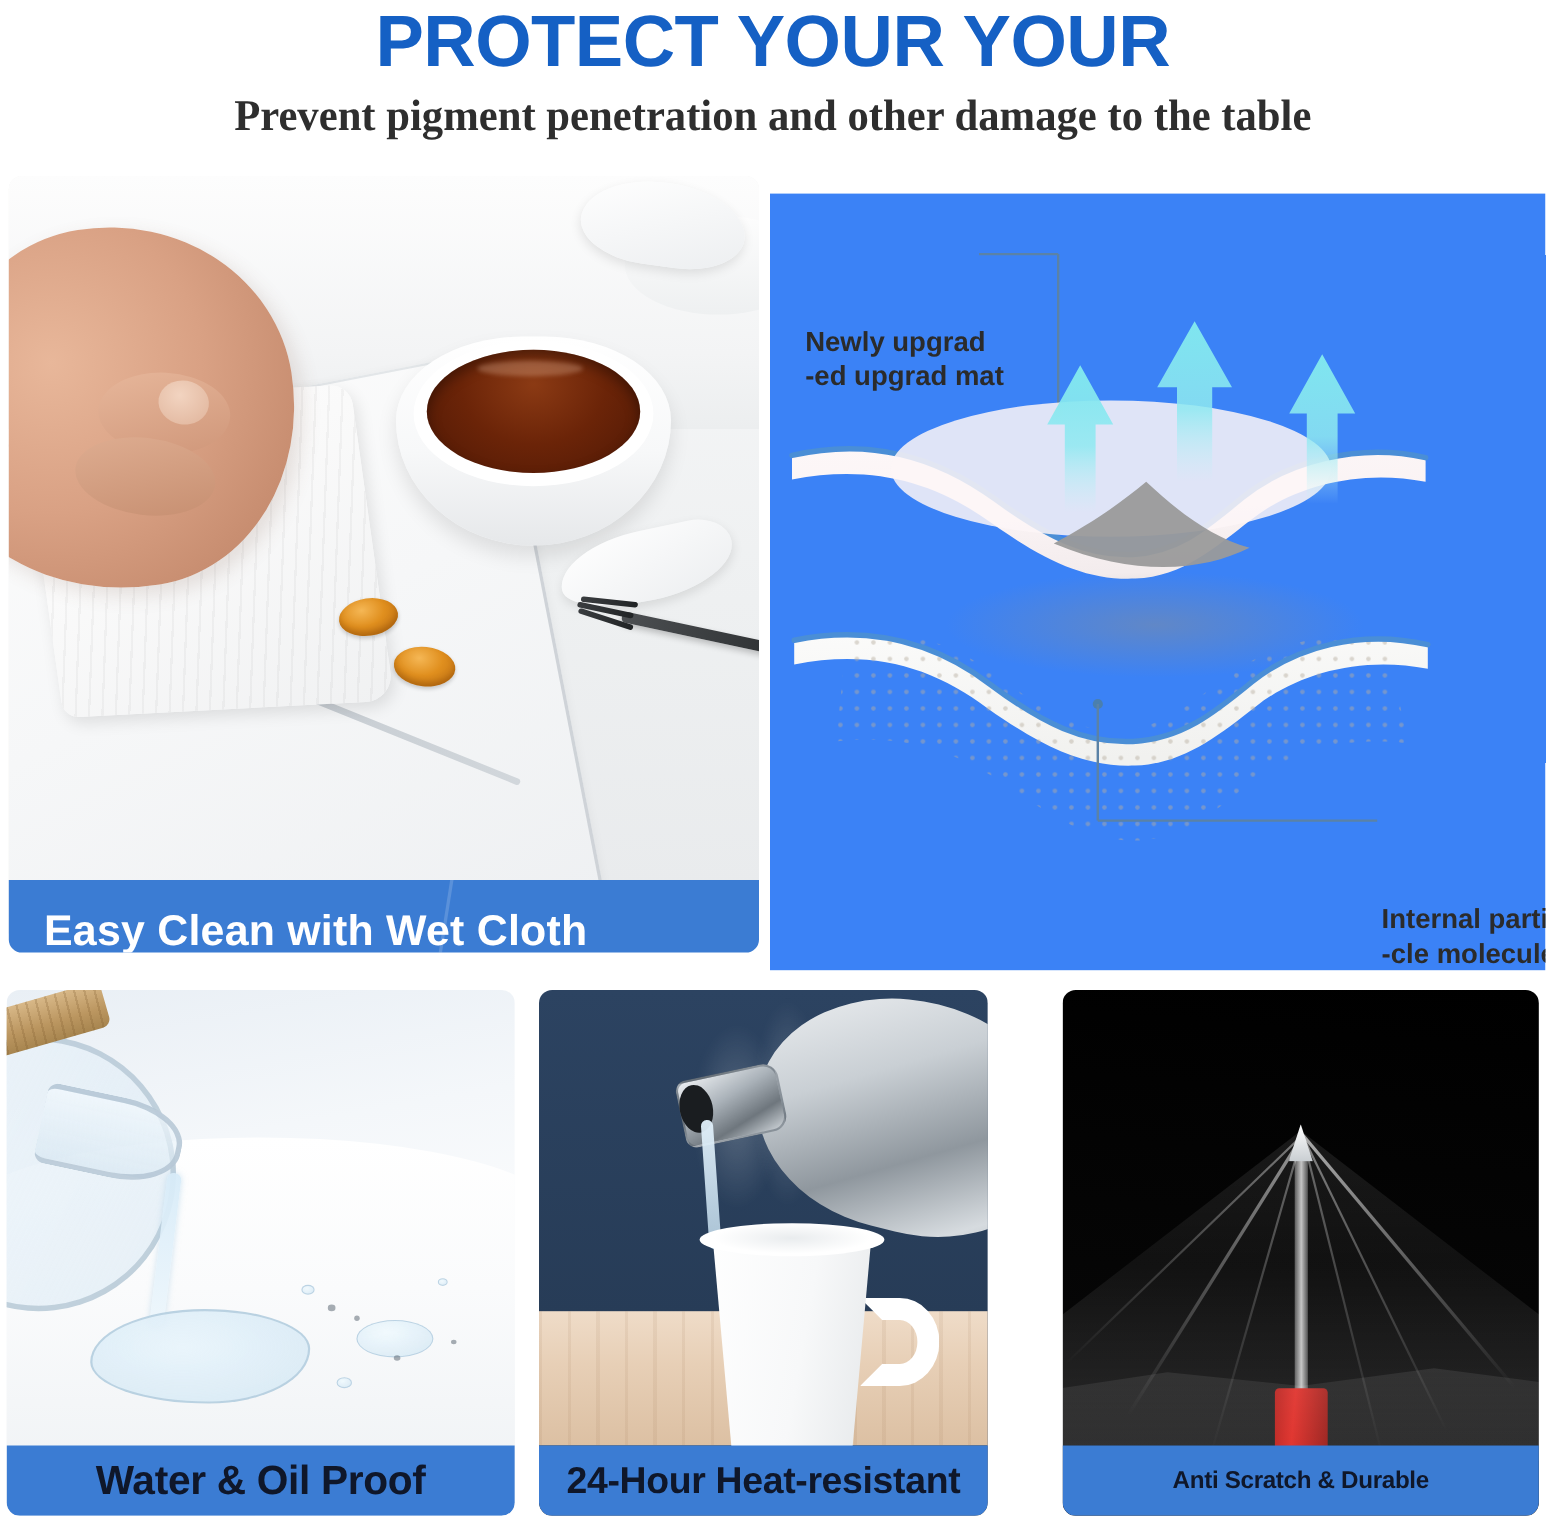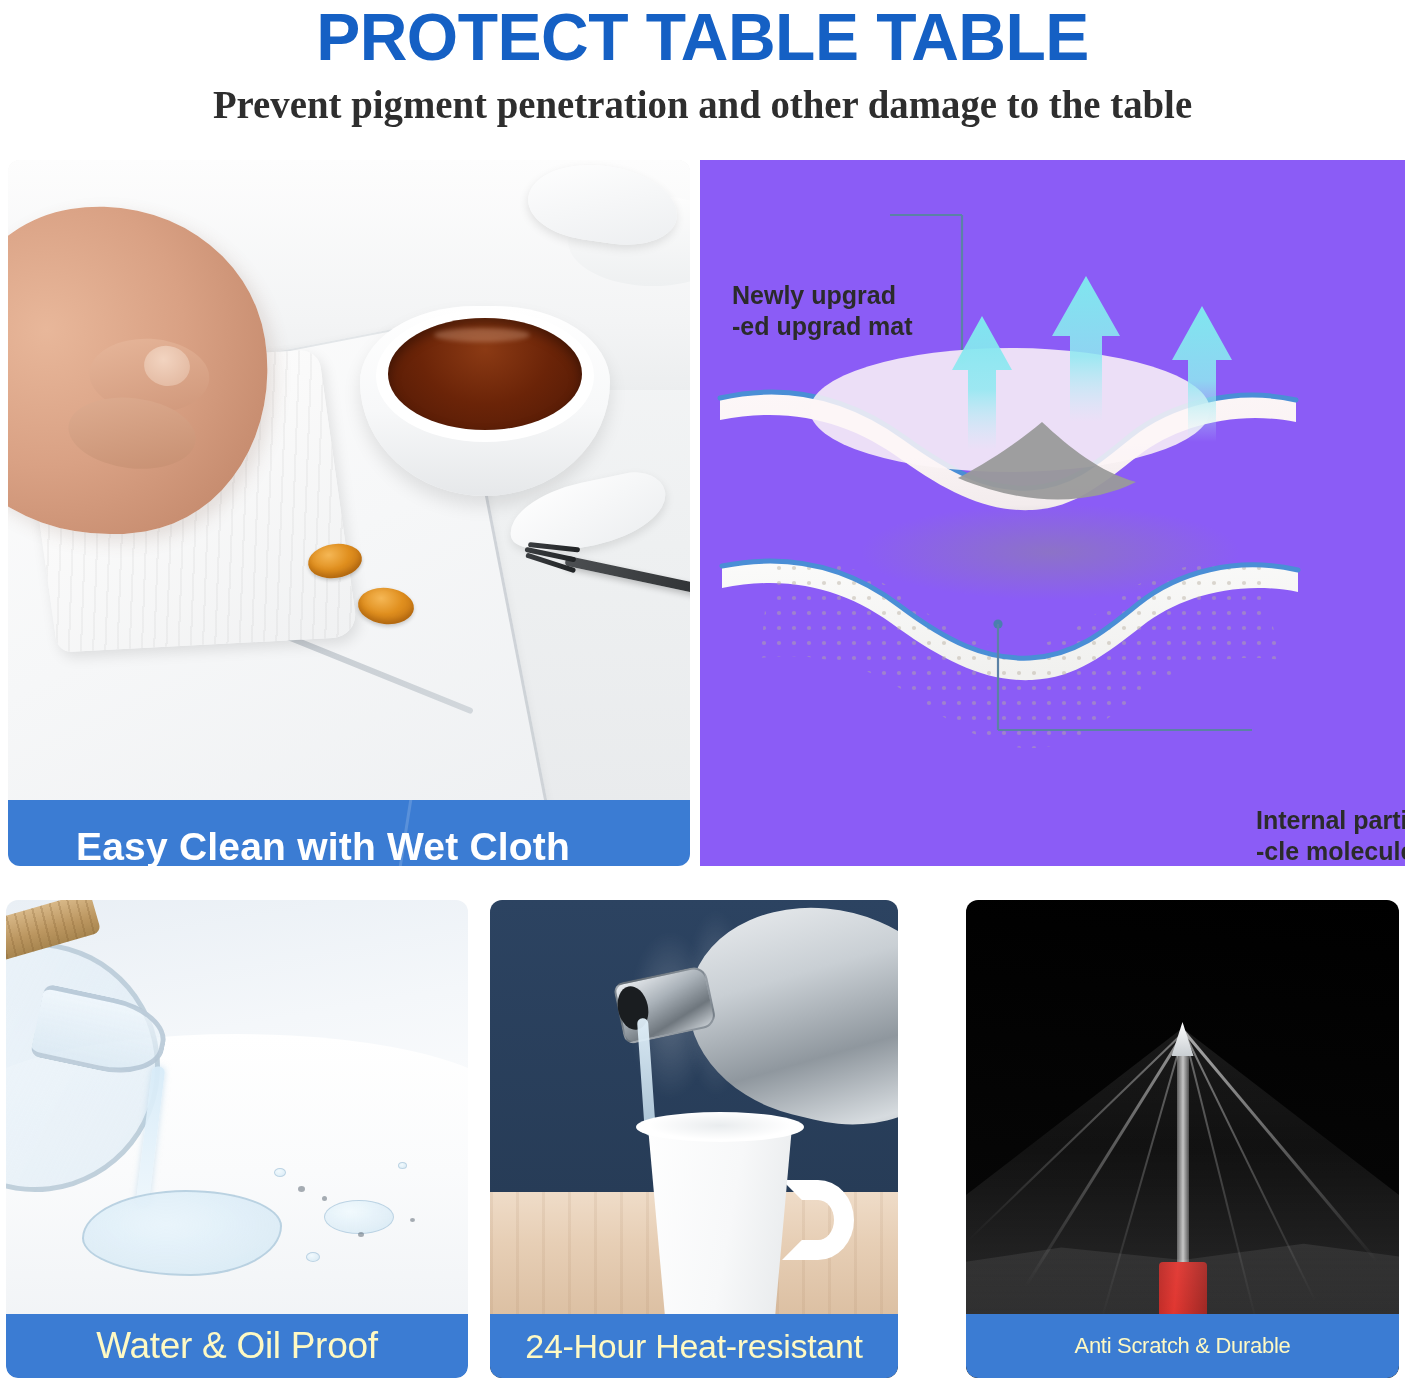--- a/index.html
+++ b/index.html
@@ -183,28 +183,28 @@
     display: flex; align-items: center;
     overflow: hidden;
   }
   .caption-bar .sheen {
     position:absolute; left: 58%; top: -20%; width: 3px; height: 140%;
     background: rgba(255,255,255,0.16); transform: rotate(9deg);
   }
   .caption-text {
     color: #ffffff; font-weight: bold;
     font-size: 39px; letter-spacing: 0.2px;
-    padding-left: 68px; white-space: nowrap; margin-top: 28px;
+    padding-left: 32px; white-space: nowrap; margin-top: 28px;
   }
 
   
   .diagram {
-    position: absolute; left: 700px; top: 0;
+    position: absolute; left: 700px; top: 16px;
     width: 705px; height: 706px;
-    background: #8b5cf6;
+    background: #3b82f6;
   }
   .diagram svg { display:block; }
   .dia-label {
     position: absolute;
     font-weight: bold;
     font-size: 25px;
     line-height: 1.22;
     color: #2b2b2b;
     white-space: nowrap;
   }
@@ -224,21 +224,21 @@
   .p2 { left: 490px; width: 408px; }
   .p3 { left: 966px; width: 433px; }
 
   .panel-caption {
     position: absolute; left: 0; bottom: 0; width: 100%;
     height: 64px; background: #3b7cd3;
     display: flex; align-items: center; justify-content: center;
     border-radius: 0 0 12px 12px;
   }
   .panel-caption span {
-    color:#fef9c3; font-weight: normal; font-size: 36px;
+    color:#0f172a; font-weight: bold; font-size: 36px;
     white-space: nowrap; letter-spacing: -0.3px;
   }
   .p1 .panel-caption span { font-size: 37px; }
   .p2 .panel-caption span { font-size: 34px; }
   .p3 .panel-caption span { font-size: 22px; }
 
   
   .w-scene { position:absolute; inset:0;
     background: linear-gradient(170deg,#e9eff5 0%,#f4f7fa 30%,#fbfcfd 58%,#f2f5f7 100%); }
   .w-tabletop {
@@ -384,21 +384,21 @@
   .film-base {
     position:absolute; left: 0; bottom: 64px; width: 100%; height: 90px;
     background: linear-gradient(180deg, rgba(255,255,255,.10), rgba(255,255,255,.03));
     clip-path: polygon(0 42%, 22% 26%, 50% 40%, 78% 22%, 100% 36%, 100% 100%, 0 100%);
   }
 </style>
 </head>
 <body>
 
 <div class="header">
-  <div class="headline">PROTECT TABLE TABLE</div>
+  <div class="headline">PROTECT YOUR YOUR</div>
   <div class="subhead">Prevent pigment penetration and other damage to the table</div>
 </div>
 
 <div class="top-row">
 
   <div class="photo-card">
     <div class="scene">
       <div class="table-top"></div>
 
       <div class="plate-c"></div>

